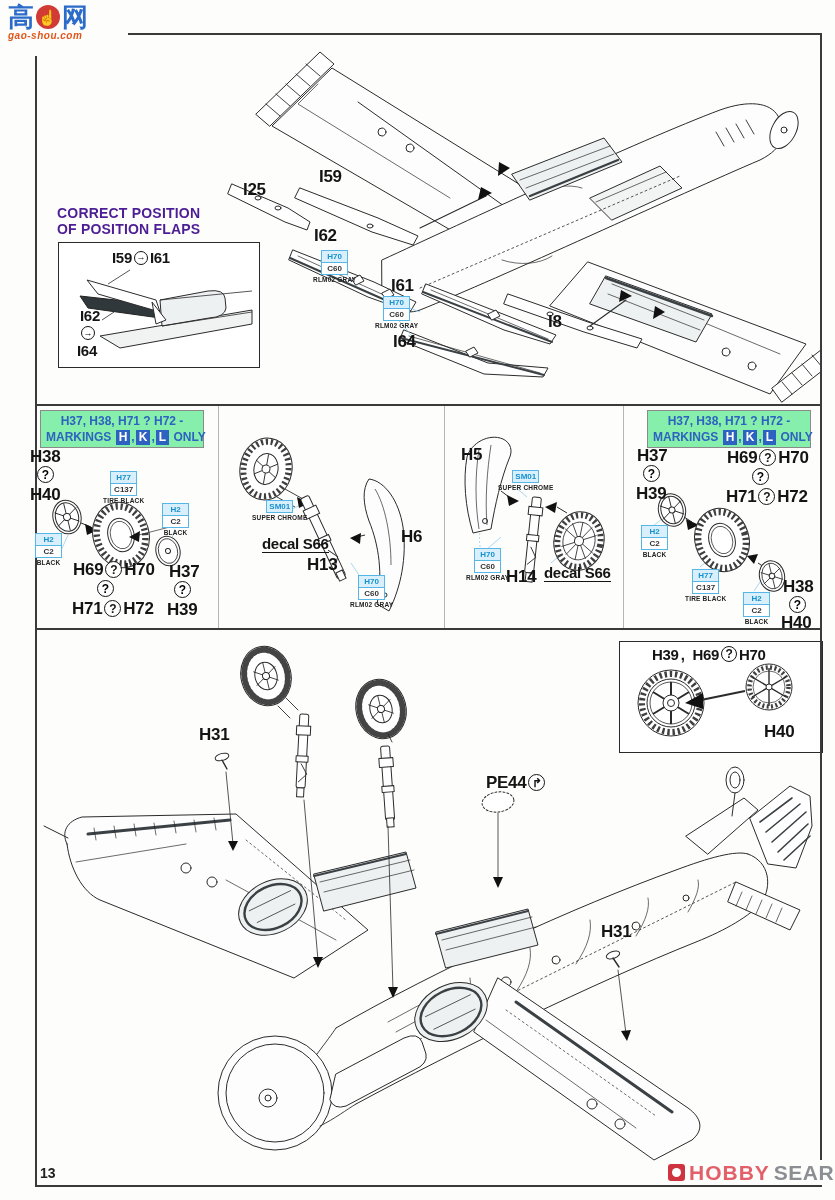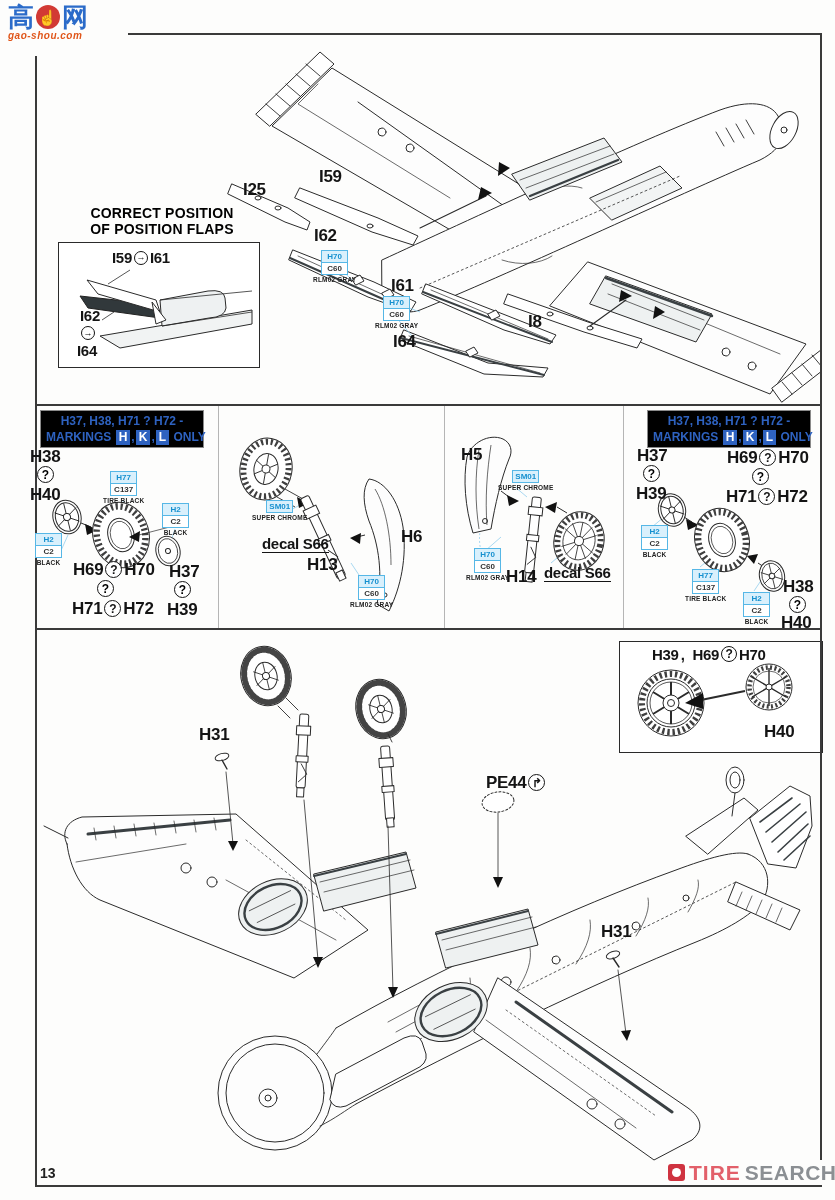--- a/index.html
+++ b/index.html
@@ -16,27 +16,27 @@
      background:#fff;box-sizing:border-box;flex:0 0 auto}
   .q i{font-style:normal}
   .q.abs{position:absolute;z-index:4}
   .q.tiny{width:14px;height:14px;border-width:1.5px;font-size:9px}
   .callout{position:absolute;display:flex;flex-direction:column;align-items:center;z-index:5}
   .cc{display:block;min-width:27px;text-align:center;border:1px solid #56b7e6;font-size:8px;
       font-weight:bold;line-height:11px;padding:0 2px;box-sizing:border-box}
   .cc.top{background:#d9f0fc;color:#1690cf}
   .cc.bot{background:#fff;color:#333;border-top:none}
   .cname{font-size:6.5px;font-weight:bold;color:#222;margin-top:1px;white-space:nowrap;letter-spacing:.2px}
-  .notebox{position:absolute;border:1px solid #8a8a8a;background:#000000;text-align:center;
+  .notebox{position:absolute;border:1px solid #8a8a8a;background:#86efac;text-align:center;
            padding:3px 5px 2px;font:bold 12px/1.3 "Liberation Sans",sans-serif;color:#2e62c0;
            white-space:nowrap;z-index:4}
   .blk{display:inline-block;background:#2e62c0;color:#fff;padding:0 3px;margin:0 1px}
   .box{position:absolute;border:1.6px solid #2a2a2a;background:#fff;z-index:1}
-  .insettitle{position:absolute;font:bold 14px/1.2 "Liberation Sans",sans-serif;text-align:center;
-              width:210px;color:#000000;z-index:4;letter-spacing:.2px}
+  .insettitle{position:absolute;font:bold 14px/1.2 "Liberation Sans",sans-serif;
+              width:210px;color:#4c1d95;z-index:4;letter-spacing:.2px}
   .decal{border-bottom:1.5px solid #141414;padding-bottom:1px;font-size:15px}
   svg{position:absolute;z-index:1}
   
   .wm-gs{position:absolute;left:8px;top:4px;z-index:6}
   .wm-gs .r1{display:flex;align-items:center;gap:2px;font:bold 26px/1 "Liberation Sans",sans-serif;color:#2b6bc9}
   .wm-gs .thumb{display:inline-flex;width:24px;height:24px;border-radius:50%;background:#d23a34;
                 color:#fff;align-items:center;justify-content:center;font-size:15px}
   .wm-gs .r2{font:bold italic 10px/1 "Liberation Sans",sans-serif;color:#e0561a;margin-top:1px;letter-spacing:.5px}
   
   .wm-hs{position:absolute;display:flex;align-items:center;gap:4px;z-index:6;background:#fdfdfc;padding:2px 4px}
@@ -143,21 +143,21 @@
         <path d="M268,264 L300,276"></path>
         <path d="M268,272 L292,300"></path>
     </g>
   </svg>
 
   <div class="lbl" style="left:243px;top:181px">I25</div>
   <div class="lbl" style="left:319px;top:168px">I59</div>
   <div class="lbl" style="left:314px;top:227px">I62</div>
   <div class="lbl" style="left:391px;top:277px">I61</div>
   <div class="lbl" style="left:393px;top:333px">I64</div>
-  <div class="lbl" style="left:528px;top:313px">I8</div>
+  <div class="lbl" style="left:548px;top:313px">I8</div>
 
   <div class="callout" style="left:313px;top:250px">
     <span class="cc top">H70</span>
     <span class="cc bot">C60</span>
     <span class="cname">RLM02 GRAY</span>
   </div>
   <div class="callout" style="left:375px;top:296px">
     <span class="cc top">H70</span>
     <span class="cc bot">C60</span>
     <span class="cname">RLM02 GRAY</span>
@@ -589,17 +589,17 @@
     <span>PE44</span>
     <span class="q">
         <i>↱</i>
       </span>
   </div>
   <div class="lbl" style="left:601px;top:923px">H31</div>
 
   <div class="pagenum" style="left:40px;top:1166px">13</div>
   <div class="wm-hs" style="left:664px;top:1160px">
     <span class="hs-icon"></span>
-    <span class="hobby">TIRE</span>
+    <span class="hobby">HOBBY</span>
     <span class="search">SEARCH</span>
   </div>
 
 </div>
 
 </body></html>

